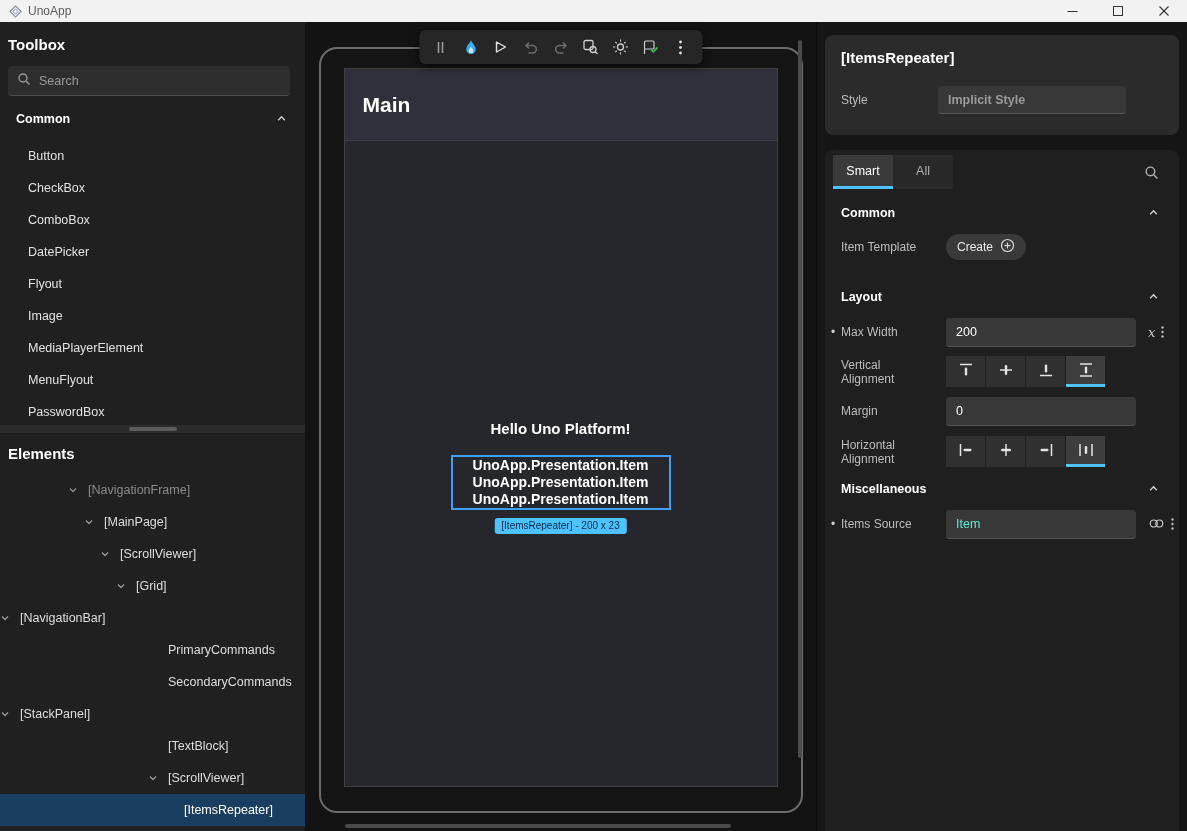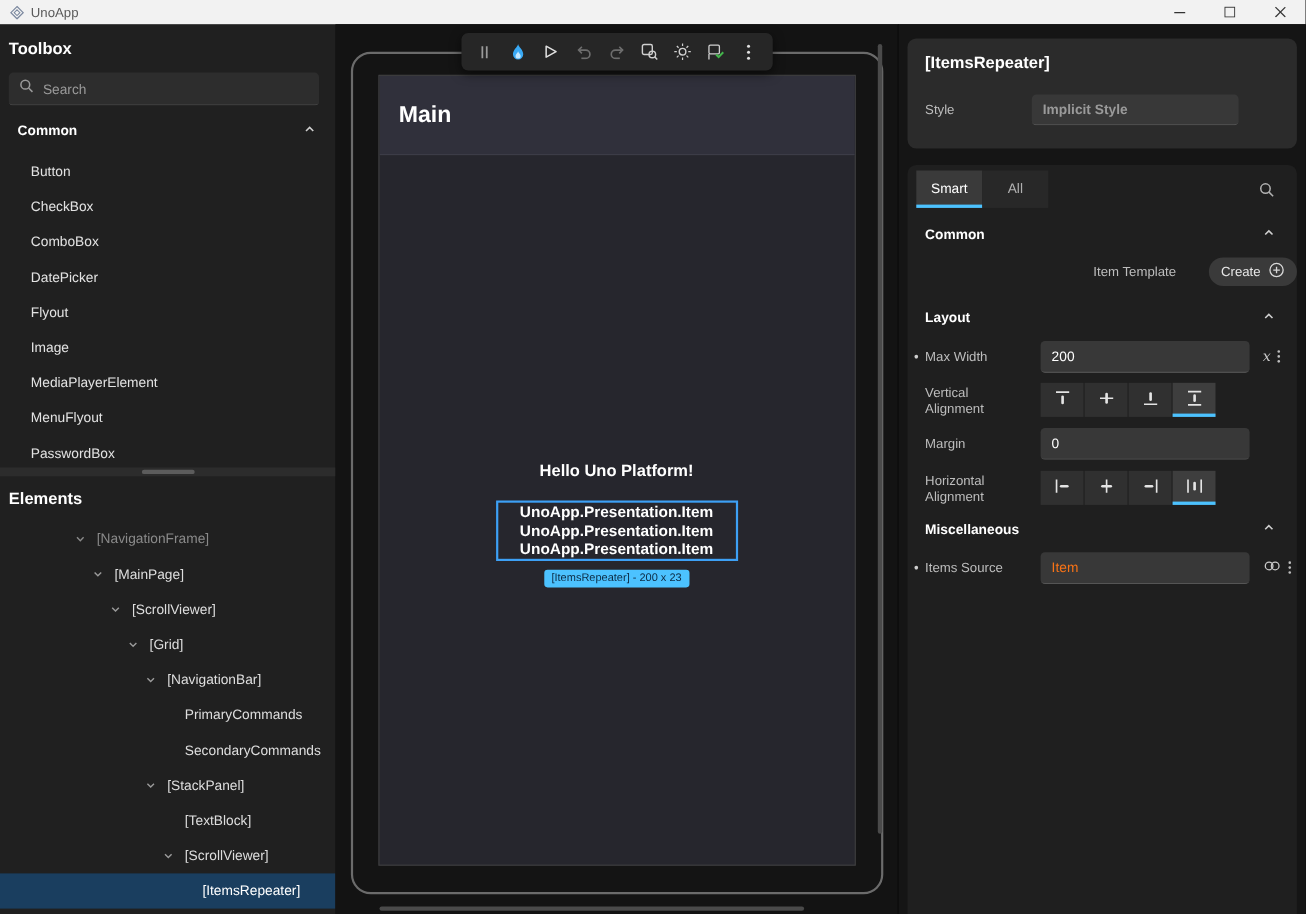--- a/index.html
+++ b/index.html
@@ -26,21 +26,21 @@
   .group-header { height:42px; display:flex; align-items:center; justify-content:space-between; padding:0 18px 0 16px; margin-top:2px; }
   .group-title { font-size:12.5px; font-weight:bold; color:#fff; }
   .tb-item { height:32px; line-height:32px; padding-left:28px; font-size:12.5px; color:#e2e2e2; cursor:default; }
   .splitter { height:8px; background:#2c2c2c; display:flex; align-items:center; justify-content:center; }
   .splitter-handle { width:48px; height:4px; border-radius:2px; background:#5c5c5c; }
   .elements-pane { flex:1; overflow:hidden; }
   .elements-pane .panel-title { padding:12px 0 12px 8px; }
   .tree-row { display:flex; align-items:center; height:32px; font-size:12.5px; color:#dedede; }
   .chev { width:20px; display:flex; align-items:center; flex-shrink:0; }
   .d0{padding-left:68px}.d1{padding-left:84px}.d2{padding-left:100px}.d3{padding-left:116px}
-  .d4{padding-left:132px}.d5{padding-left:148px}.d6{padding-left:164px}
+  .d4{}.d5{padding-left:148px}.d6{padding-left:164px}
   .tree-row.dim .tlabel { color:#8a8a8a; }
   .tree-row.selected { background:#1a3e5f; color:#fff; }
 
   
   .center { flex:1; position:relative; background:#131313; overflow:hidden; }
   .fl-toolbar { position:absolute; top:8px; left:50%; transform:translateX(-50%); height:34px; background:#262626; border-radius:6px; display:flex; align-items:center; padding:0 8px; gap:3px; z-index:5; box-shadow:0 3px 10px rgba(0,0,0,.55); }
   .tool-btn { width:27px; height:26px; display:flex; align-items:center; justify-content:center; border-radius:4px; }
   .device { position:absolute; top:25px; left:50%; transform:translateX(-50%); width:484px; height:766px; border:2px solid #6b6b6b; border-radius:18px; padding:19px 23px; background:#141414; }
   .screen { width:434px; height:719px; border:1px solid #3f3f3f; background:#26262d; position:relative; overflow:hidden; }
   .navbar { height:72px; background:#30303b; border-bottom:1px solid #3c3c47; display:flex; align-items:center; padding-left:18px; }
@@ -55,21 +55,21 @@
 
   
   .right-panel { width:371px; background:#151515; position:relative; flex-shrink:0; border-left:1px solid #0a0a0a; }
   .header-card { position:absolute; top:13px; left:8px; right:8px; height:100px; background:#2b2b2b; border-radius:8px; padding:14px 16px; }
   .hc-title { font-size:15px; font-weight:bold; color:#fff; }
   .style-row { display:flex; align-items:center; margin-top:20px; }
   .prop-label { width:105px; font-size:12px; color:#bdbdbd; line-height:14px; flex-shrink:0; position:relative; }
   .prop-label.two-line { max-width:105px; padding-right:34px; }
   .prop-input { width:190px; height:29px; background:#383838; border:none; border-bottom:1px solid #555; border-radius:4px; color:#fff; padding:0 10px; font-size:12.5px; outline:none; font-family:"Liberation Sans",sans-serif; }
   .prop-input.placeholder { color:#9a9a9a; }
-  .prop-input.dimval { color:#f97316; }
+  .prop-input.dimval { color:#5eead4; }
   .header-card .prop-label { width:97px; }
   .header-card .prop-input { width:188px; height:28px;font-weight:bold; }
 
   .body-card { position:absolute; top:128px; left:8px; right:8px; bottom:0; background:#1f1f1f; border-radius:8px 8px 0 0; padding-top:5px; }
   .tabs-row { display:flex; align-items:center; height:34px; padding:0 8px; }
   .tab { width:60px; height:34px; display:flex; align-items:center; justify-content:center; font-size:12.5px; background:#282828; color:#b0b0b0; border-bottom:3px solid transparent; cursor:default; }
   .tab.active { background:#3a3a3a; color:#fff; border-bottom:3px solid #4cc2ff; }
   .tabs-search { margin-left:auto; margin-right:12px; display:flex; }
   .section-header { height:40px; display:flex; align-items:center; justify-content:space-between; padding:0 20px 0 16px; margin-top:4px; }
   .section-title { font-size:12.5px; font-weight:bold; color:#fff; }
@@ -342,21 +342,21 @@
         </span>
       </div>
 
       <div class="section-header">
         <span class="section-title">Common</span>
         <span><svg width="11" height="11" viewBox="0 0 10 10">
               <path d="M2 6.5 L5 3.5 L8 6.5" fill="none" stroke="#cfcfcf" stroke-width="1.3"></path>
             </svg></span>
       </div>
 
-      <div class="prop-row" style="min-height:28px; margin-bottom:8px;justify-content:flex-end;">
+      <div class="prop-row" style="min-height:28px; margin-bottom:16px;">
         <span class="prop-label">Item Template</span>
         <button class="create-btn">
           <span>Create</span>
           <span>
             <svg width="15" height="15" viewBox="0 0 15 15">
                 <circle cx="7.5" cy="7.5" r="6" fill="none" stroke="#d8d8d8" stroke-width="1.2"></circle>
                 <line x1="7.5" y1="4.5" x2="7.5" y2="10.5" stroke="#d8d8d8" stroke-width="1.2"></line>
                 <line x1="4.5" y1="7.5" x2="10.5" y2="7.5" stroke="#d8d8d8" stroke-width="1.2"></line>
               </svg>
           </span>

